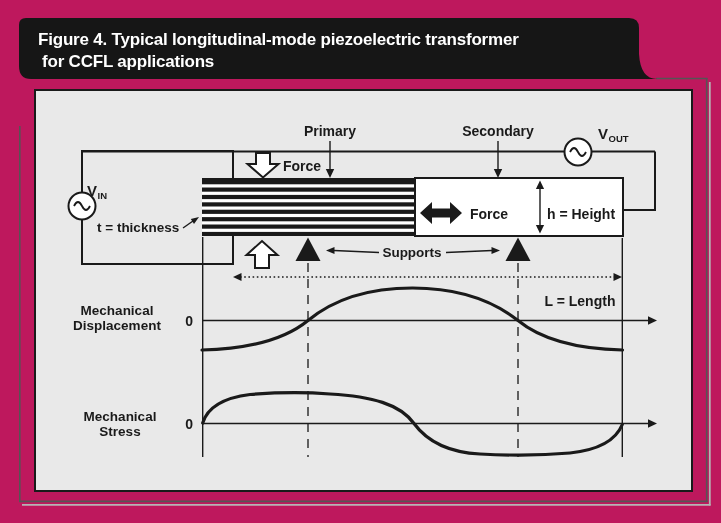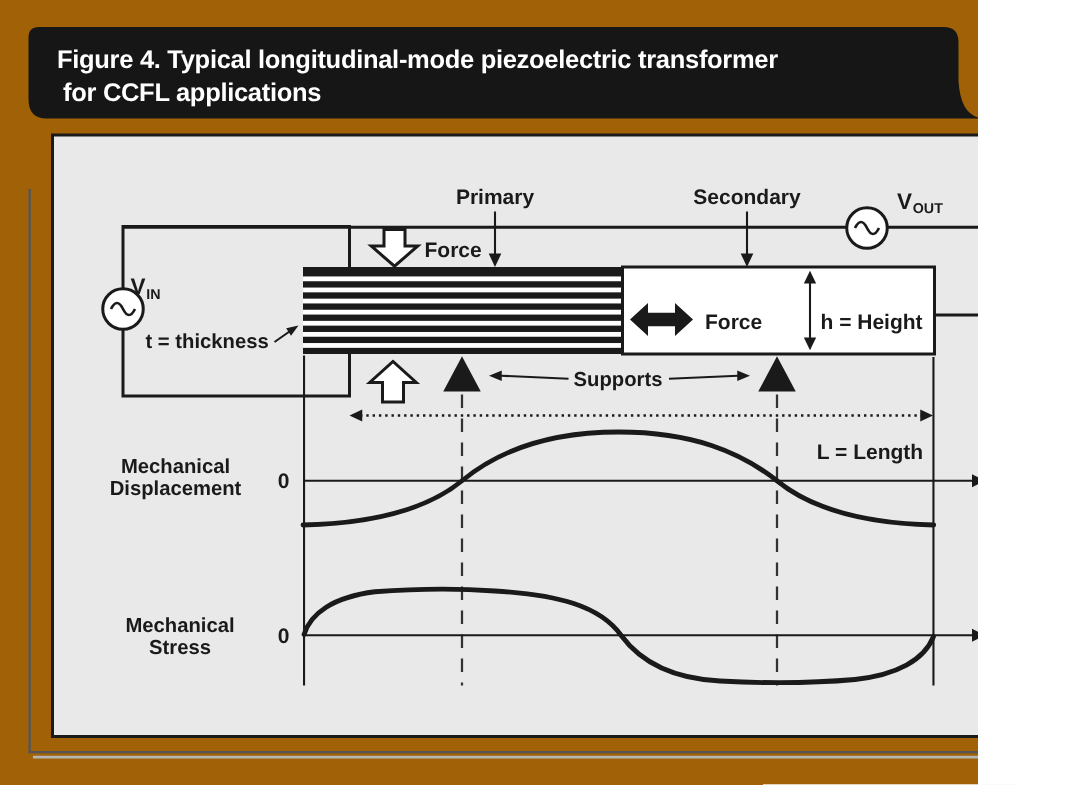--- a/index.html
+++ b/index.html
@@ -1,16 +1,16 @@
 <!DOCTYPE html>
 <html><head>
 <meta charset="utf-8">
 <style>
   html,body{margin:0;padding:0;background:#ffffff;}
-  .page{position:relative;width:652px;height:523px;background:#a16207;overflow:hidden;
+  .page{position:relative;width:721px;height:523px;background:#be185d;overflow:hidden;
         font-family:"Liberation Sans", sans-serif;text-align:center;}
   svg{position:absolute;top:0;left:0;}
   text{fill:#1a1a1a;font-family:"Liberation Sans", sans-serif;font-weight:bold;}
   .title-text{fill:#ffffff;font-size:17px;letter-spacing:-0.2px;}
   .lbl14{font-size:14px;}
   .lbl13{font-size:13.5px;}
   .sub10{font-size:9.5px;}
   .v15{font-size:15px;}
   .zero{font-size:14px;}
   .wire{stroke:#1a1a1a;stroke-width:2;fill:none;}

